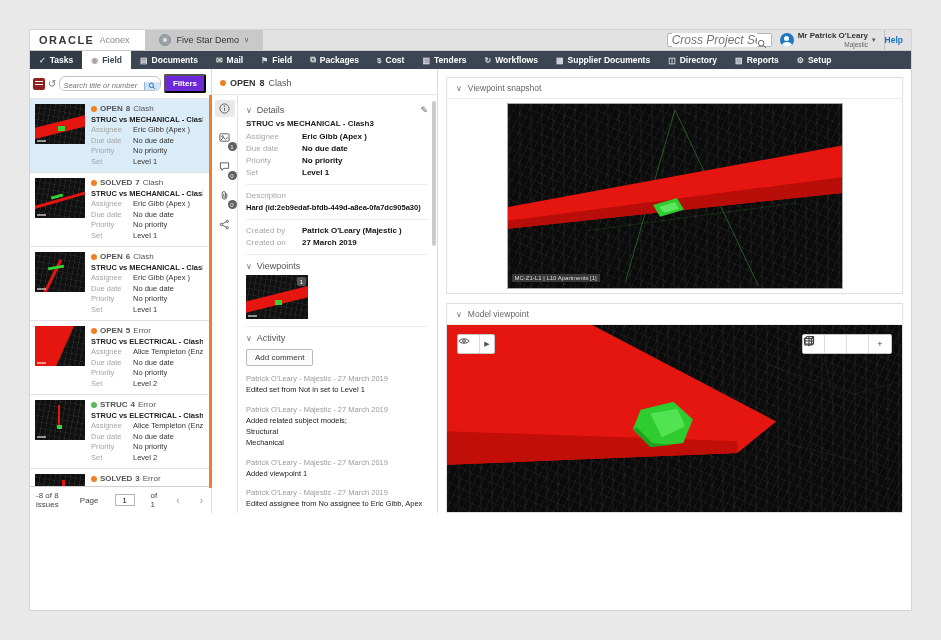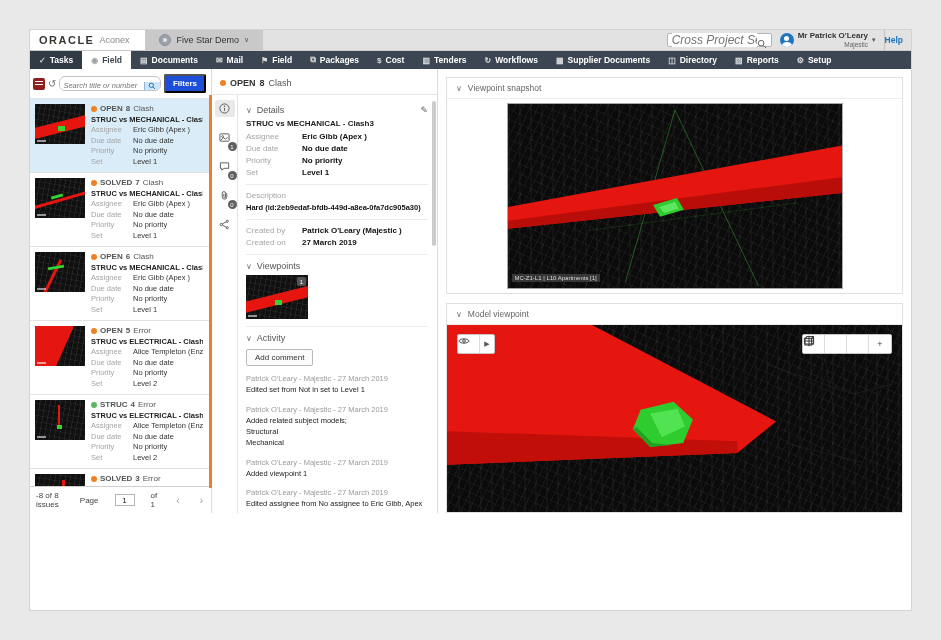--- a/index.html
+++ b/index.html
@@ -50,21 +50,21 @@
   
   .left-col { width: 182px; border-right: 1px solid #dcdcdc; display: flex; flex-direction: column; position: relative; background: #fff; }
   .search-row { display: flex; align-items: center; gap: 3px; padding: 5px 5px 5px 3px; }
   .issues-toggle { width: 12px; height: 12px; border-radius: 2px; background: #8e2020; flex: none; position: relative; }
   .issues-toggle::after { content: ""; position: absolute; left: 2px; top: 3px; width: 8px; height: 1.5px; background: #fff; box-shadow: 0 3px 0 #fff; }
   .refresh { font-size: 10px; color: #777; flex: none; line-height: 1; }
   .search-box { flex: 1; height: 15px; border: 1px solid #c4c4c4; border-radius: 6px; display: flex; align-items: flex-end; overflow: hidden; }
   .search-box input { border: 0; outline: 0; flex: 1; min-width: 0; font-size: 7.5px; font-style: italic; color: #888; padding: 0 3px; font-family: "Liberation Sans", sans-serif; }
   .search-btn { width: 16px; background: #cfe4f6; border-left: 1px solid #8db7dc; display: flex; align-items: center; justify-content: center; }
   .search-btn svg { width: 8px; height: 8px; stroke: #1a6cb0; fill: none; stroke-width: 1.4; }
-  .filters-btn { flex: none; background: #1d4ed8; color: #fff; font-size: 8px; font-weight: bold; border-radius: 2px; padding: 3px 7px; }
+  .filters-btn { flex: none; background: #6d28d9; color: #fff; font-size: 8px; font-weight: bold; border-radius: 2px; padding: 3px 7px; }
   .issues-list { flex: 1; border-top: 1px solid #e4e4e4; overflow: hidden; }
   .issue-card { display: flex; gap: 6px; padding: 5px 8px 5px 5px; border-bottom: 1px solid #e3e3e3; background: #fff; }
   .issue-card.selected { background: #d9ecf8; }
   .imeta { flex: 1; min-width: 0; }
   .status-row { display: flex; align-items: center; gap: 3px; font-size: 8px; font-weight: bold; color: #555; }
   .dot { width: 6px; height: 6px; border-radius: 50%; flex: none; }
   .inum { color: #555; }
   .itype { color: #555; font-weight: normal; }
   .ititle { font-weight: bold; color: #222; font-size: 7.5px; margin: 2px 0 1px; white-space: nowrap; overflow: hidden; }
   .ifield { display: flex; font-size: 7.5px; line-height: 1.4; }

